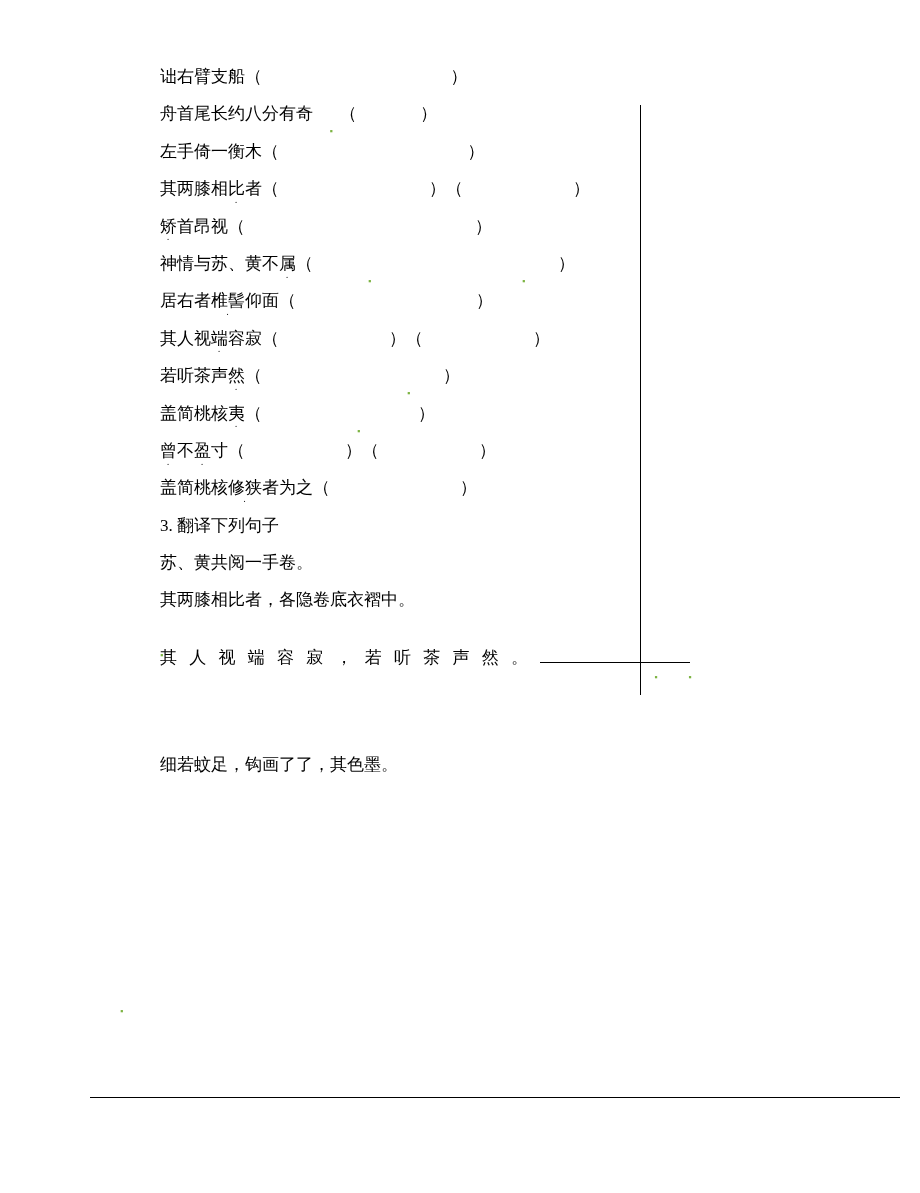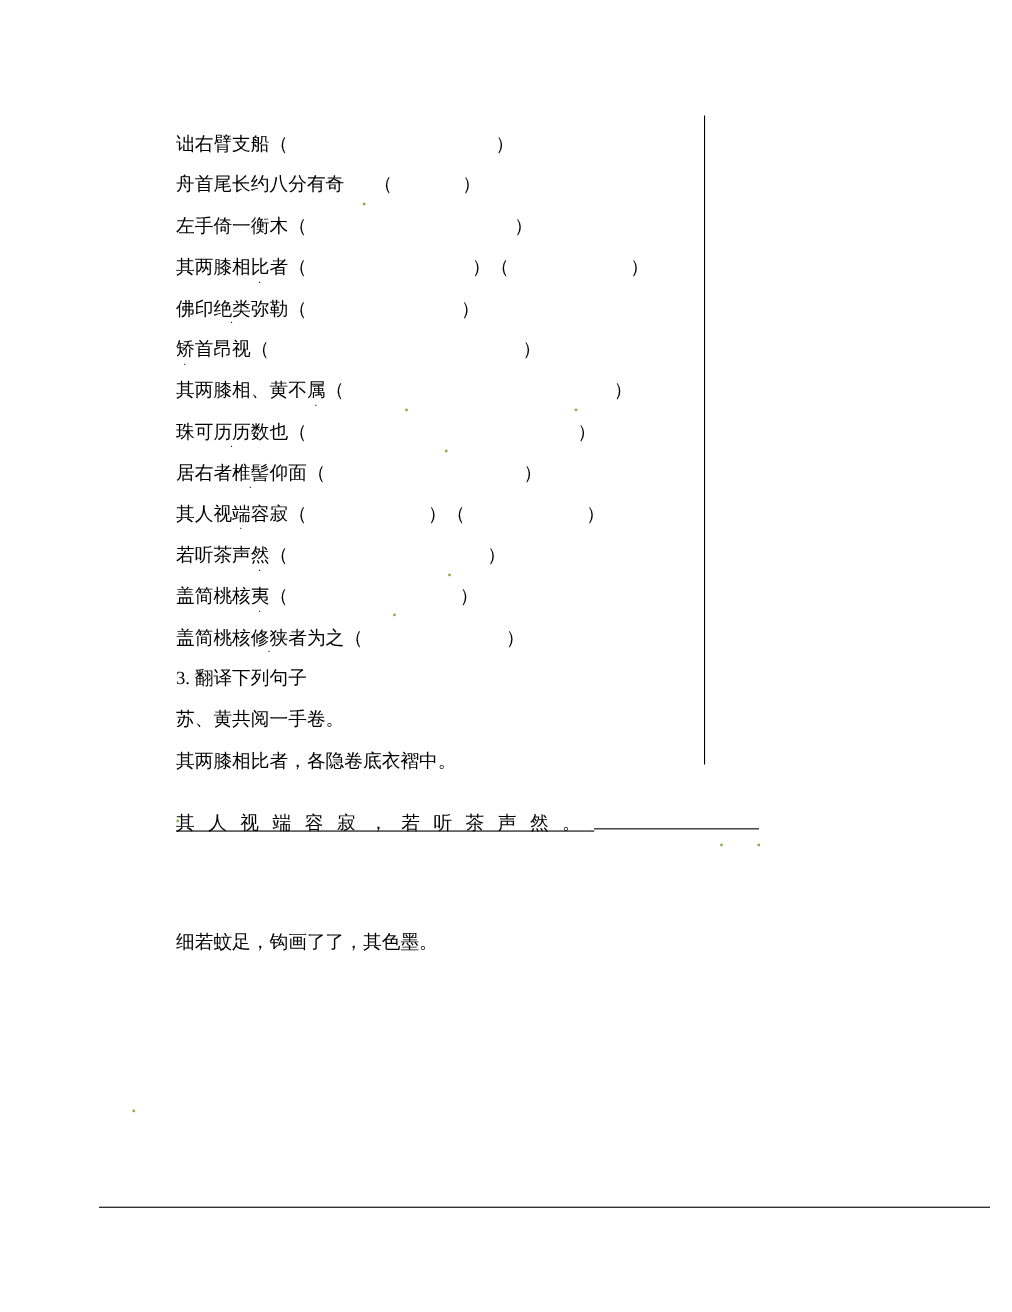--- a/index.html
+++ b/index.html
@@ -9,21 +9,21 @@
     font-family: "SimSun", "宋体", serif;
     width: 920px;
     height: 1193px;
     position: relative;
   }
   .page {
     position: relative;
     width: 920px;
     height: 1193px;
     box-sizing: border-box;
-    padding: 112px 0 0 0;
+    padding: 58px 0 0 0;
   }
   .content {
     position: absolute;
     left: 160px;
     width: 480px;
     color: #000;
     font-size: 17px;
     line-height: 2.2;
   }
   .line {
@@ -113,53 +113,50 @@
       <span>）</span>
     </div>
 
 
 
 
     <div class="line">
       <span>其两膝相</span><span class="dot">比</span><span>者（</span><span style="display:inline-block;width:150px;"></span><span>）（</span><span style="display:inline-block;width:110px;"></span><span>）</span>
     </div>
 
-    <div class="line">
-      <span>佛印</span><span class="dot">绝类</span><span>弥勒（</span><span style="display:inline-block;width:140px;"></span><span>）</span>
-    </div>
 
     <div class="line">
       <span class="dot">矫</span><span>首昂视（</span><span style="display:inline-block;width:230px;"></span><span>）</span>
     </div>
 
     <div class="line">
-      <span>其两膝相、黄不</span><span class="dot">属</span><span>（</span><span style="display:inline-block;width:55px;"></span><span class="green-dot"></span><span style="display:inline-block;width:148px;"></span><span class="green-dot"></span><span style="display:inline-block;width:30px;"></span><span>）</span>
+      <span>神情与苏、黄不</span><span class="dot">属</span><span>（</span><span style="display:inline-block;width:55px;"></span><span class="green-dot"></span><span style="display:inline-block;width:148px;"></span><span class="green-dot"></span><span style="display:inline-block;width:30px;"></span><span>）</span>
     </div>
 
-    <div class="line">
-      <span>珠可</span><span class="dot">历历</span><span>数也（</span><span style="display:inline-block;width:125px;"></span><span class="green-dot"></span><span style="display:inline-block;width:115px;"></span><span>）</span>
-    </div>
 
     <div class="line">
       <span>居右者</span><span class="dot">椎髻</span><span>仰面（</span><span style="display:inline-block;width:180px;"></span><span>）</span>
     </div>
 
     <div class="line">
       <span>其人视</span><span class="dot">端</span><span>容寂（</span><span style="display:inline-block;width:110px;"></span><span>）（</span><span style="display:inline-block;width:110px;"></span><span>）</span>
     </div>
 
     <div class="line">
       <span>若听茶声</span><span class="dot">然</span><span>（</span><span style="display:inline-block;width:145px;"></span><span class="green-dot"></span><span style="display:inline-block;width:30px;"></span><span>）</span>
     </div>
 
     <div class="line">
       <span>盖简桃核</span><span class="dot">夷</span><span>（</span><span style="display:inline-block;width:95px;"></span><span class="green-dot"></span><span style="display:inline-block;width:55px;"></span><span>）</span>
     </div>
 
 
+    <div class="line">
+      <span class="dot">曾</span><span>不</span><span class="dot">盈</span><span>寸（</span><span style="display:inline-block;width:100px;"></span><span>）（</span><span style="display:inline-block;width:100px;"></span><span>）</span>
+    </div>
 
     <div class="line">
       <span>盖简桃核</span><span class="dot">修狭</span><span>者为之（</span><span style="display:inline-block;width:130px;"></span><span>）</span>
     </div>
 
     <div class="line">
       <span>3. 翻译下列句子</span>
     </div>
 
     <div class="line">
@@ -167,21 +164,21 @@
     </div>
 
     <div class="line">
       <span>其两膝相比者，各隐卷底衣褶中。</span>
     </div>
 
     <div class="line" style="height:20px;">
       <span class="green-dot" style="margin-left:0;"></span>
     </div>
 
-    <div class="line" style="letter-spacing:4px;text-decoration:underline;">
+    <div class="line" style="letter-spacing:4px;">
       <span>其 人 视 端 容 寂 ， 若 听 茶 声 然 。</span>
       <span class="underline" style="letter-spacing:0;position:relative;">
         <span class="green-dot" style="position:absolute;right:30px;bottom:-2px;"></span>
         <span class="green-dot" style="position:absolute;right:-4px;bottom:-2px;"></span>
       </span>
     </div>
 
     <div class="line" style="height:70px;"></div>
 
     <div class="line">

